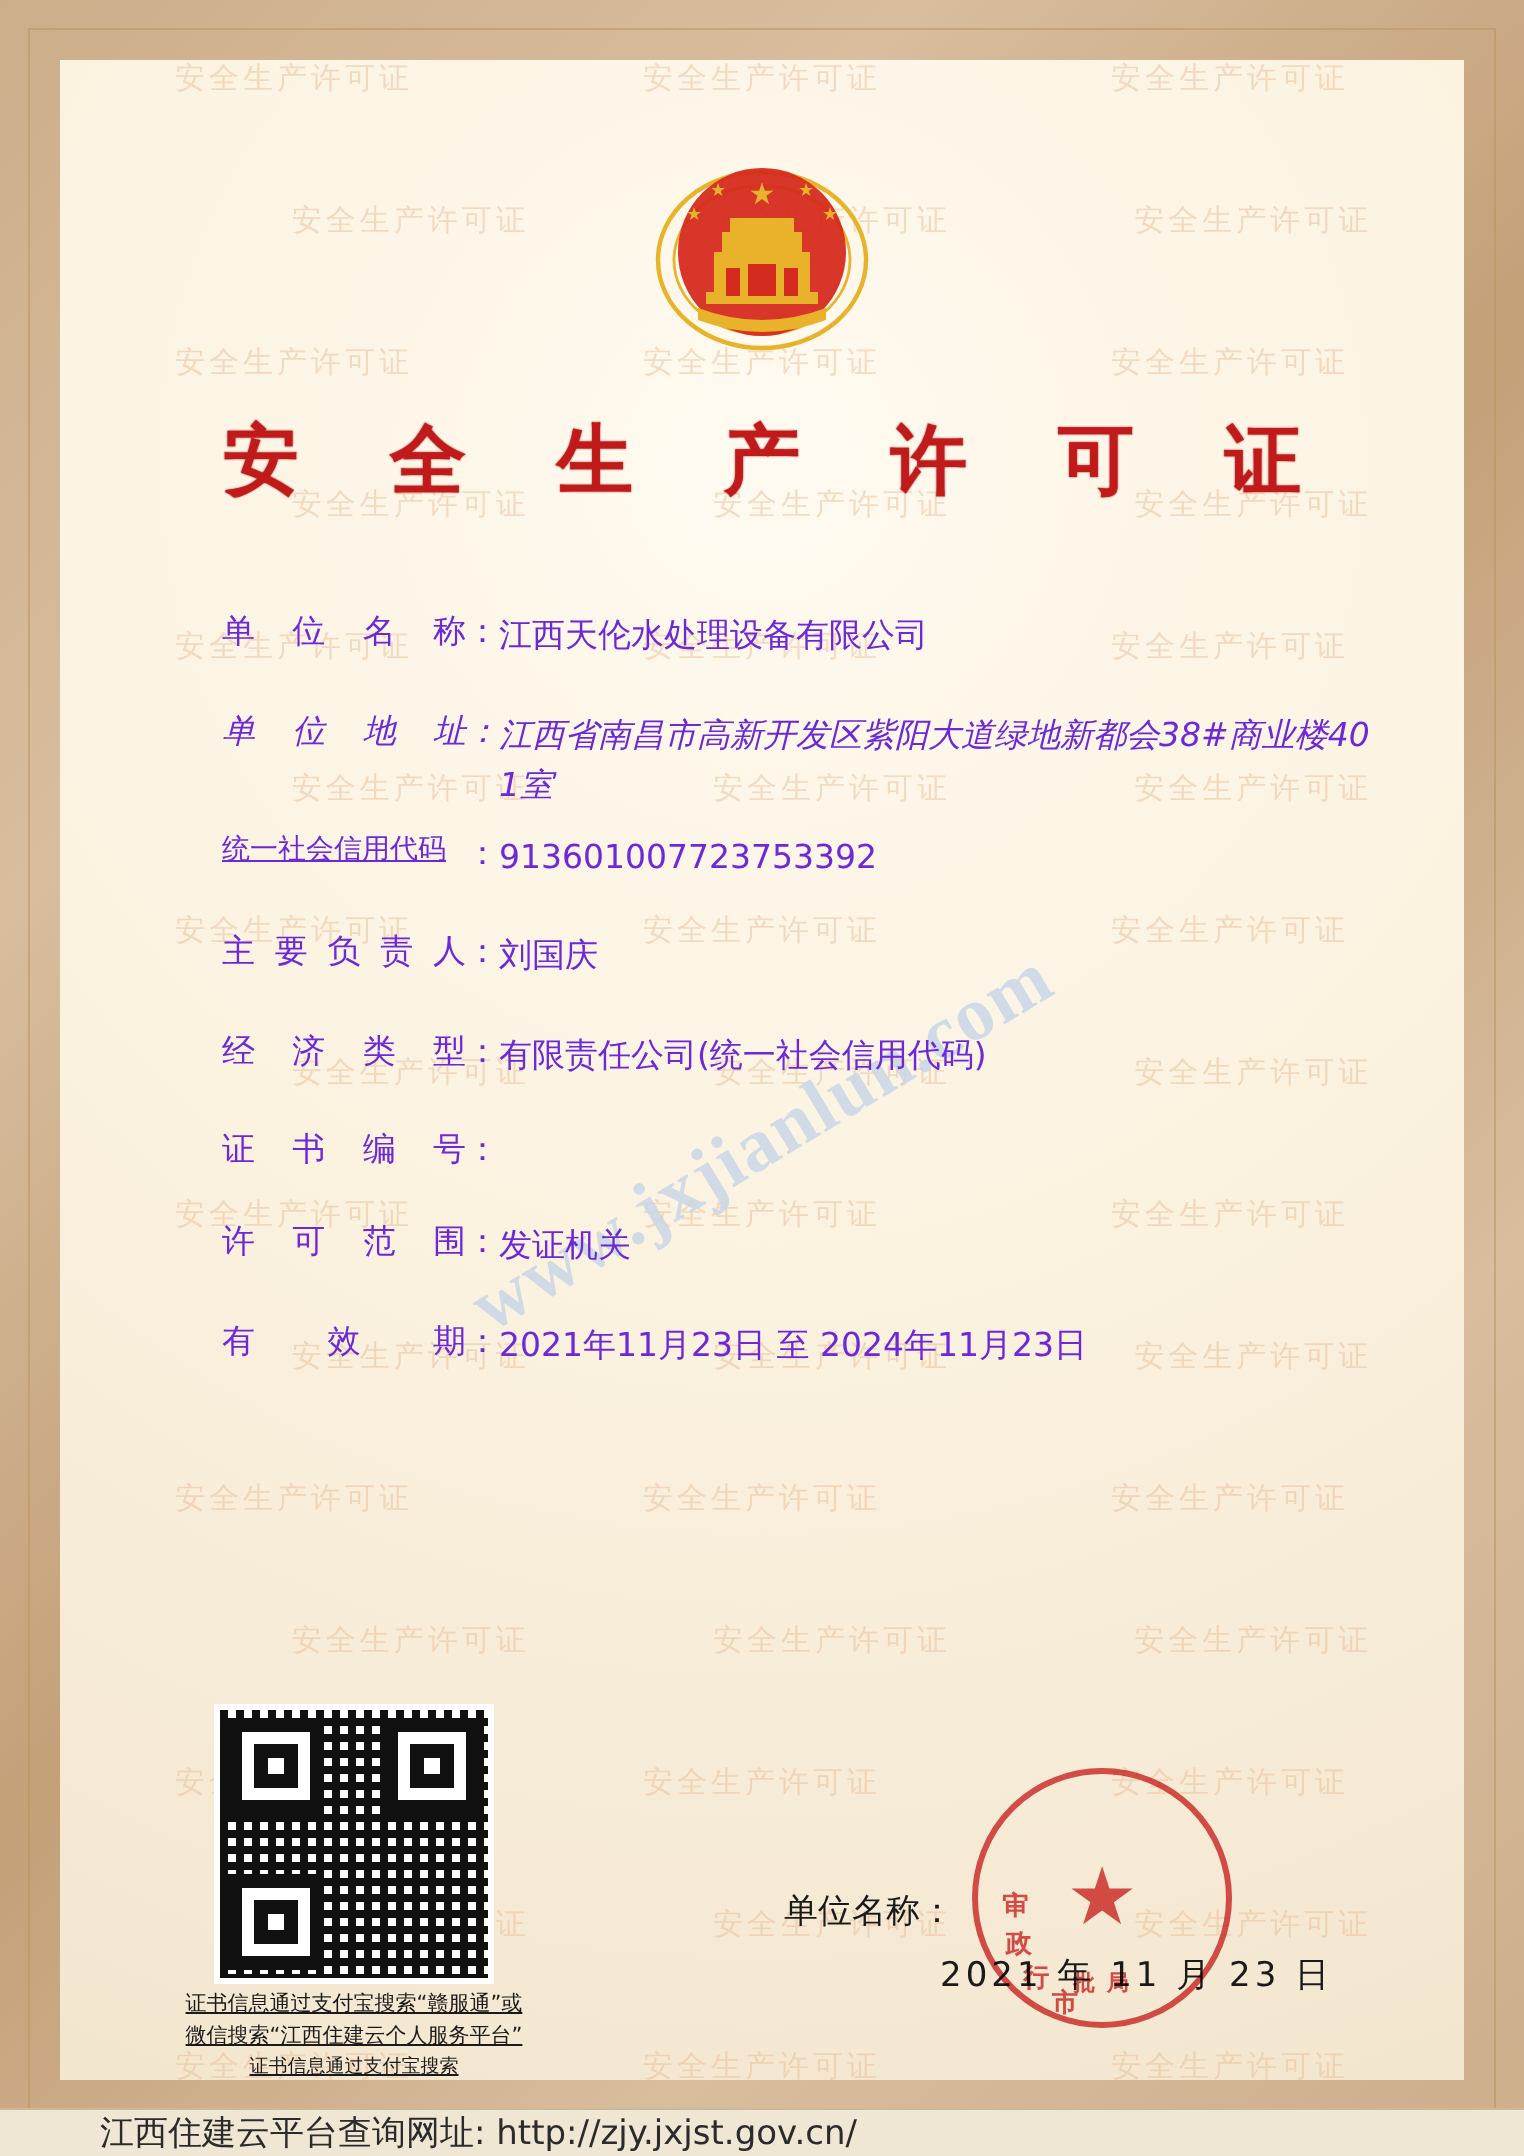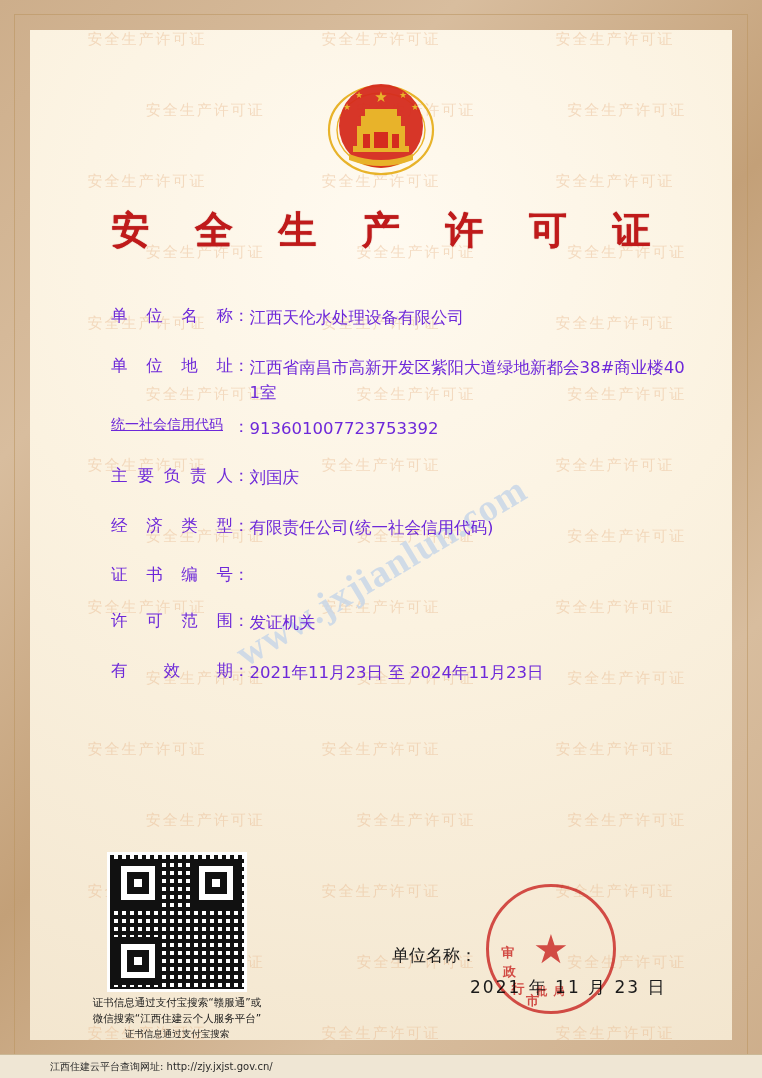--- a/index.html
+++ b/index.html
@@ -136,21 +136,21 @@
   }
   .row .colon {
     flex: 0 0 10px;
     text-align: center;
   }
   .row .val {
     flex: 1;
     line-height: 1.55;
     word-break: break-all;
   }
-  .row.tight { margin-bottom: 10px; }
+  .row.tight { margin-bottom: 10px; font-style: italic; }
 
   
   .qr-block {
     position: absolute;
     left: 82px;
     top: 855px;
     width: 190px;
     text-align: center;
   }
   .qr {
@@ -182,20 +182,21 @@
     border: 7px solid #111;
     background: #fff;
     box-shadow: inset 0 0 0 6px #fff, inset 0 0 0 13px #111;
   }
   .qr-cap {
     margin-top: 6px;
     font-size: 10.5px;
     line-height: 1.5;
     color: #1a1a1a;
     font-family: "DejaVu Sans", sans-serif;
+    text-decoration: underline;
   }
   .qr-cap .small { font-size: 9.5px; }
 
   
   .issuer {
     position: absolute;
     left: 392px;
     top: 944px;
     font-size: 17px;
     color: #1a1a1a;
@@ -257,21 +258,21 @@
   
   .footer {
     position: absolute;
     left: 0;
     bottom: 0;
     width: 100%;
     height: 24px;
     line-height: 24px;
     background: #efe6d4;
     border-top: 1px solid #cbb896;
-    font-size: 10px;
+    font-size: 17px;
     color: #2b2b2b;
     padding-left: 50px;
     box-sizing: border-box;
     font-family: "DejaVu Sans", sans-serif;
   }
 </style>
 </head>
 <body>
 
 <div class="page">

